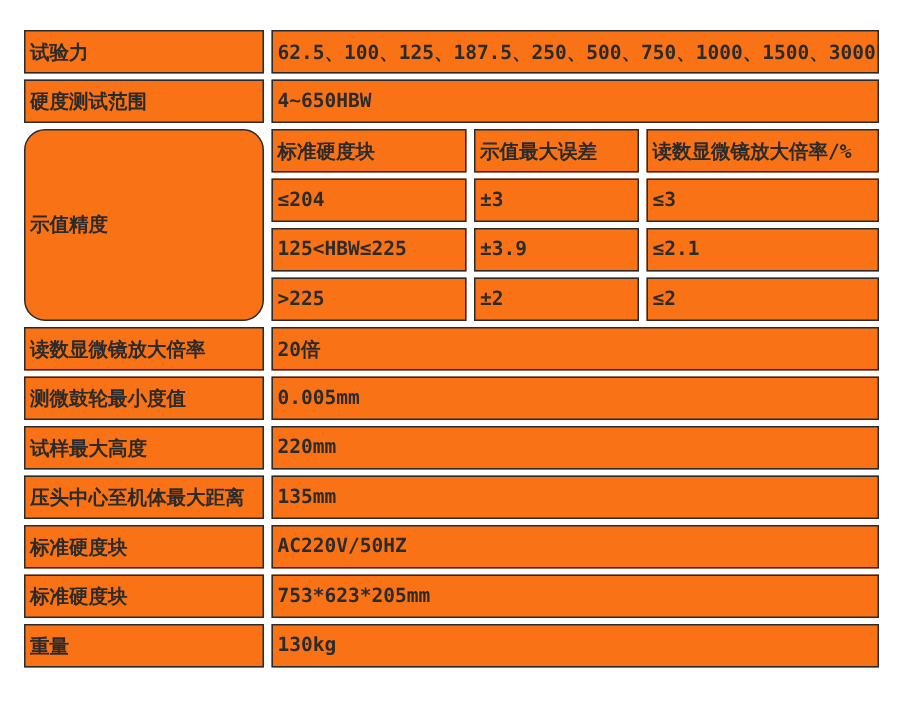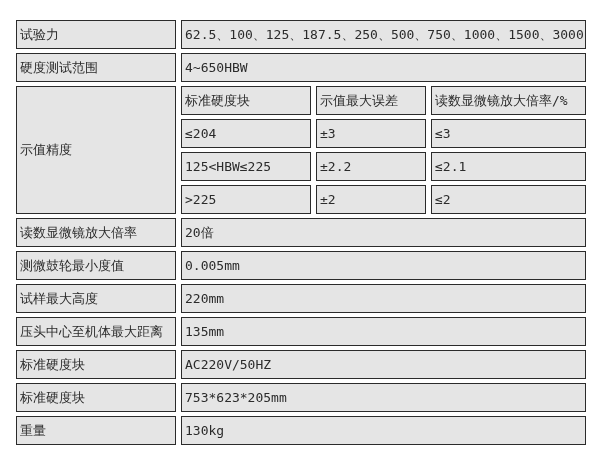--- a/index.html
+++ b/index.html
@@ -17,31 +17,32 @@
     border-collapse: separate;
     border-spacing: 5px 4px;
     table-layout: fixed;
     width: 580px;
   }
   table.spec td {
     border: 1px solid #2b2b2b;
     height: 27px;
     padding: 0 2px 0 3px;
     font-family: "DejaVu Sans Mono", "DejaVu Sans", sans-serif;
-    font-weight: normal;
+    font-weight: bold;
     font-size: 13px;
     color: #2b2b2b;
     vertical-align: middle;
     white-space: nowrap;
     overflow: hidden;
-    background: #e5e5e5;
+    background: #f97316;
   }
   td.accuracy-span {
     vertical-align: top;
     padding-top: 24px;
+    border-radius: 14px;
   }
 </style>
 </head>
 <body>
 
 <div class="page">
   <table class="spec">
     <colgroup>
       <col style="width:160px">
       <col style="width:130px">
@@ -65,21 +66,21 @@
       <td>示值最大误差</td>
       <td>读数显微镜放大倍率/%</td>
     </tr>
     <tr>
       <td>≤204</td>
       <td>±3</td>
       <td>≤3</td>
     </tr>
     <tr>
       <td>125&lt;HBW≤225</td>
-      <td>±2.2</td>
+      <td>±3.9</td>
       <td>≤2.1</td>
     </tr>
     <tr>
       <td>&gt;225</td>
       <td>±2</td>
       <td>≤2</td>
     </tr>
 
     <tr>
       <td>读数显微镜放大倍率</td>

